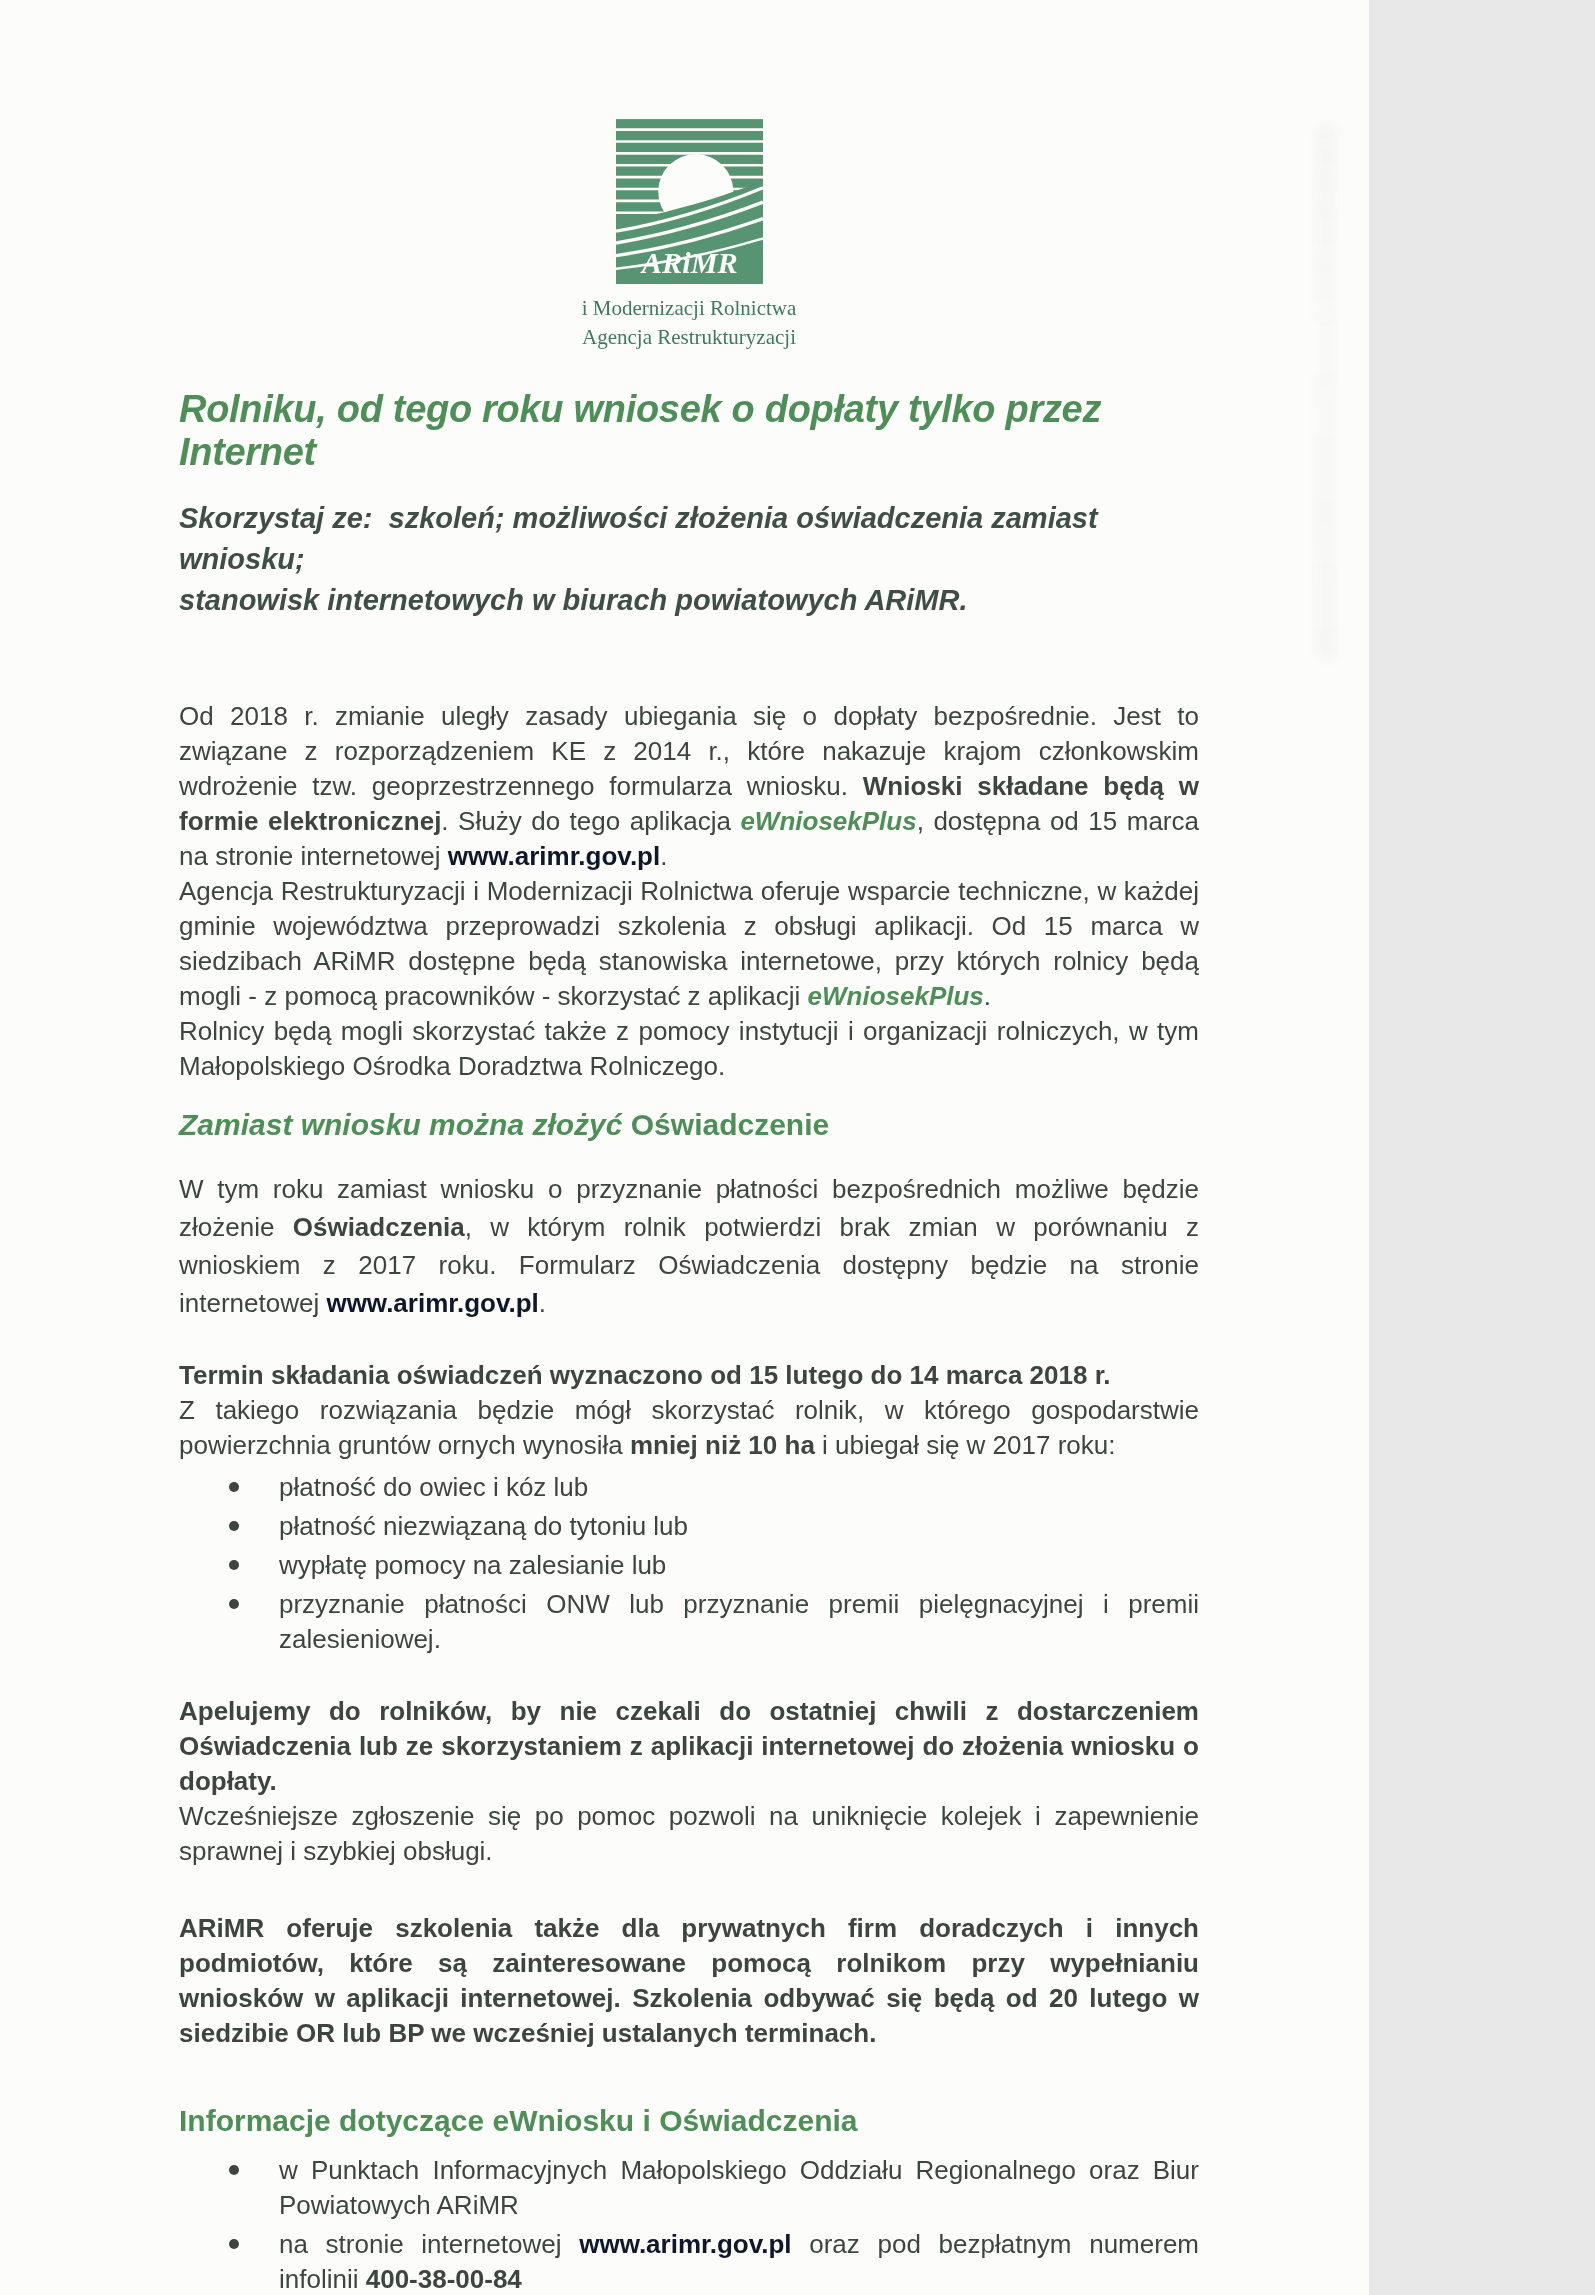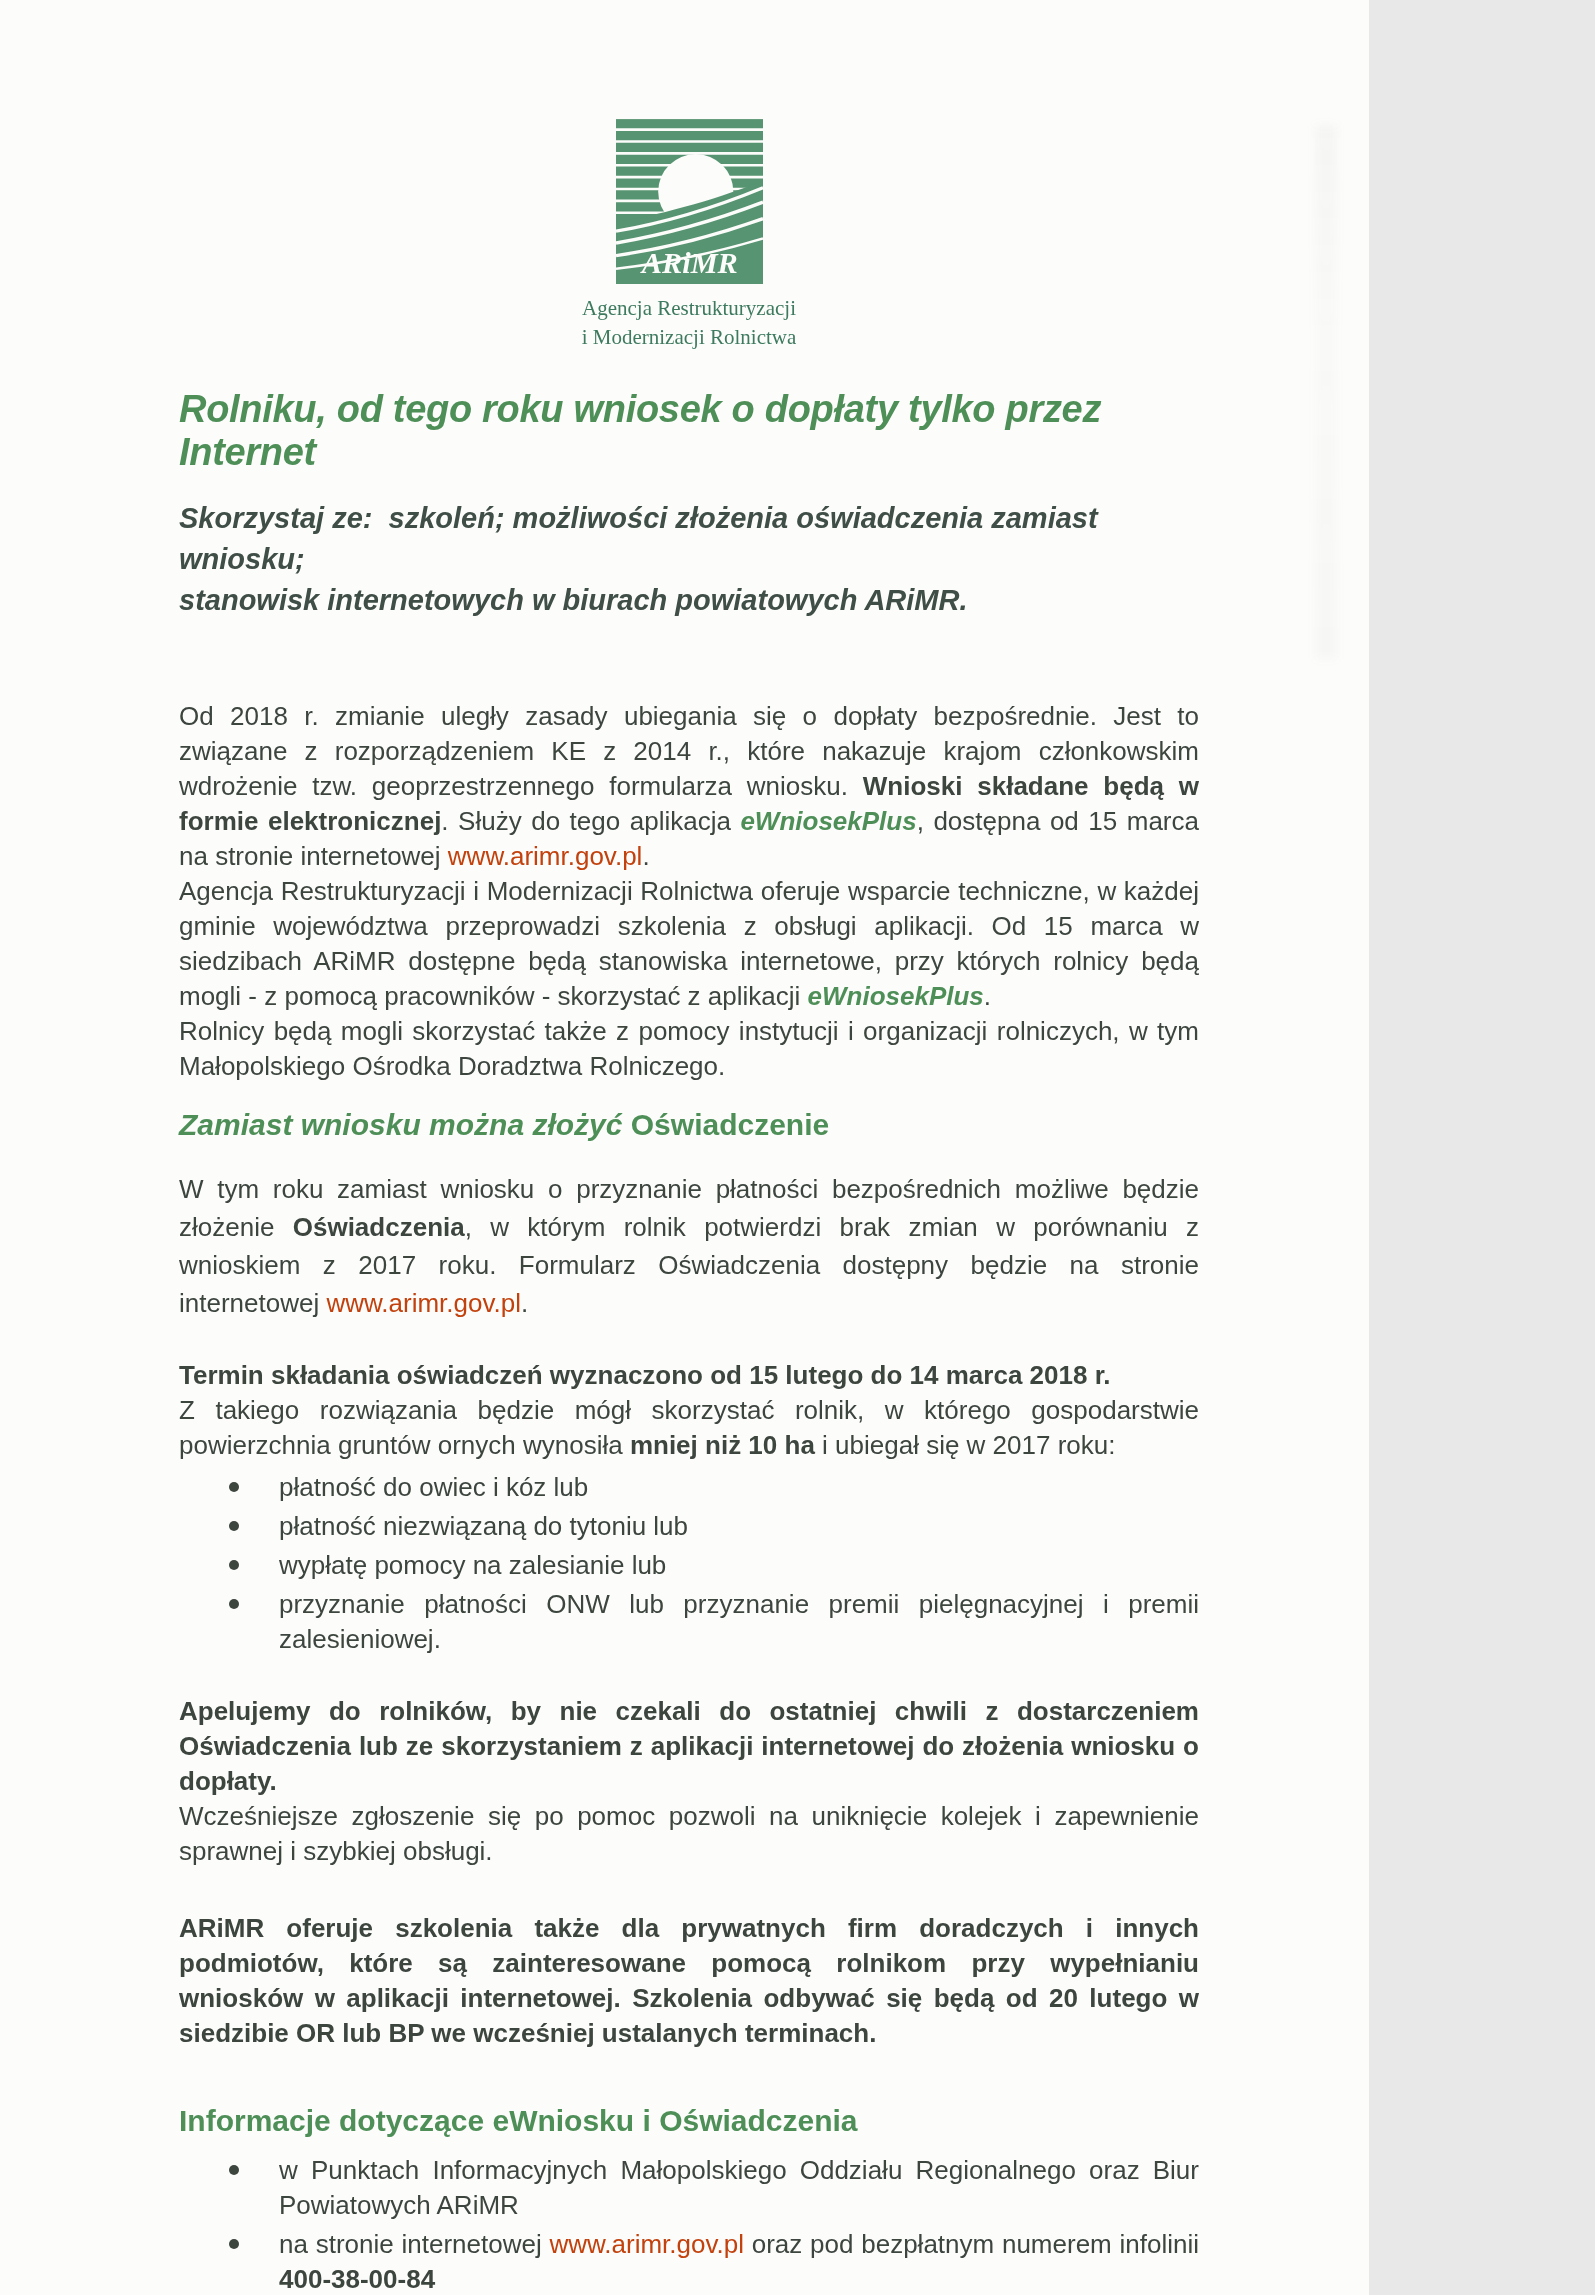--- a/index.html
+++ b/index.html
@@ -85,21 +85,21 @@
     position:absolute;
     left:-50px; top:12.5px;
     width:10px; height:10px;
     border-radius:50%;
     background:#3d453f;
   }
   .seg-n{}
   .seg-b{ font-weight:700; }
   .seg-bi{ font-weight:700; }
   .seg-gbi{ color:#4e8f58; font-weight:700; font-style:italic; }
-  .seg-l{ color:#c2410c; font-weight:400; }
+  .seg-l{ color:#0f172a; font-weight:700; }
   .seg-i{ font-style:italic; }
   .seg-u{ font-style:normal; }
 </style>
 </head>
 <body>
 
 <div class="page">
   <div class="scan-artifact"></div>
 
   <header class="letterhead">
@@ -121,22 +121,22 @@
         <g stroke="#fcfcfb" fill="none">
           <path d="M0,170 C70,158 150,134 223,104" stroke-width="5"></path>
           <path d="M0,188 C70,176 150,154 223,126" stroke-width="5"></path>
           <path d="M0,207 C70,197 150,177 223,151" stroke-width="5"></path>
           <path d="M0,227 C70,219 150,203 223,181" stroke-width="4"></path>
         </g>
         <text x="112" y="234" text-anchor="middle" font-family="Liberation Serif, serif" font-size="46" font-weight="bold" font-style="italic" fill="#fcfcfb">ARiMR</text>
       </svg>
     </div>
     <div class="org-name">
+      <div>i Modernizacji Rolnictwa</div>
       <div>Agencja Restrukturyzacji</div>
-      <div>i Modernizacji Rolnictwa</div>
     </div>
   </header>
 
   <h1 class="doc-title">Rolniku, od tego roku wniosek o dopłaty tylko przez Internet</h1>
 
 
   <p class="subtitle subtitle-2"><span>Skorzystaj ze:  szkoleń; możliwości złożenia oświadczenia zamiast wniosku;</span><br><span>stanowisk internetowych w biurach powiatowych ARiMR.</span></p>
 
   <section class="body-text">
 

